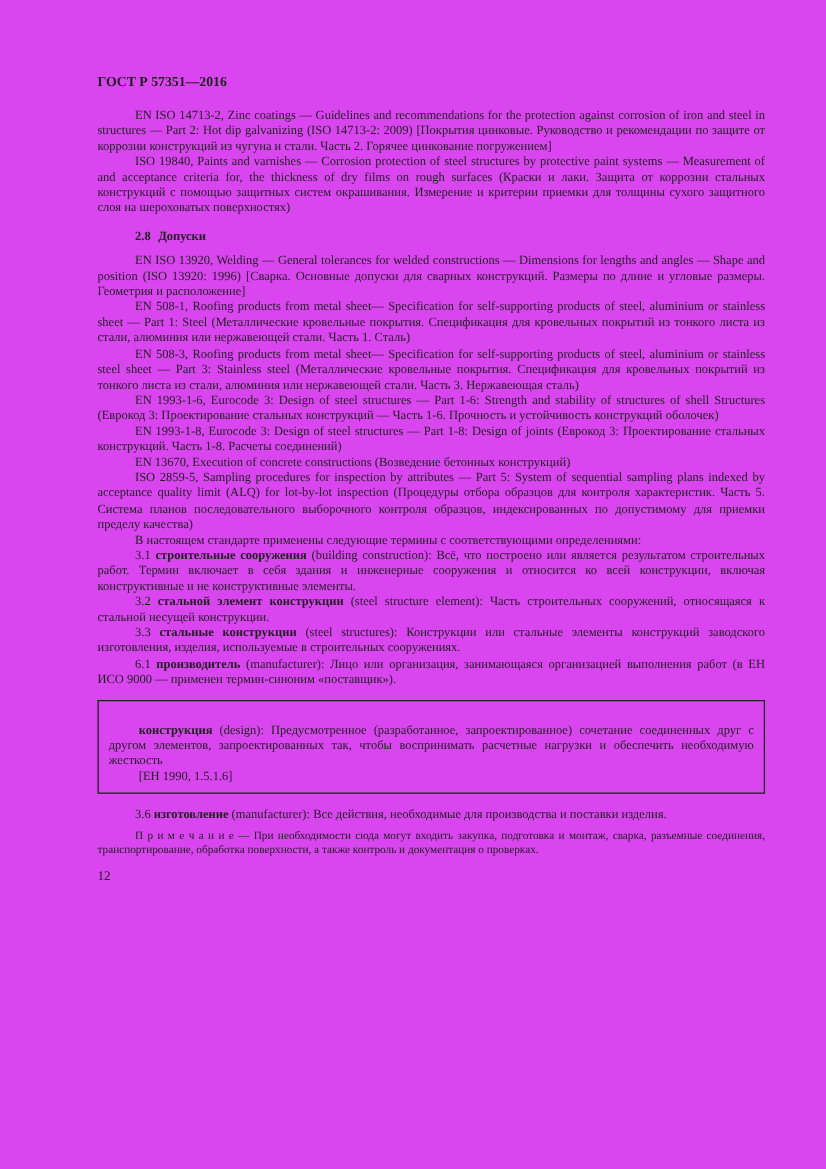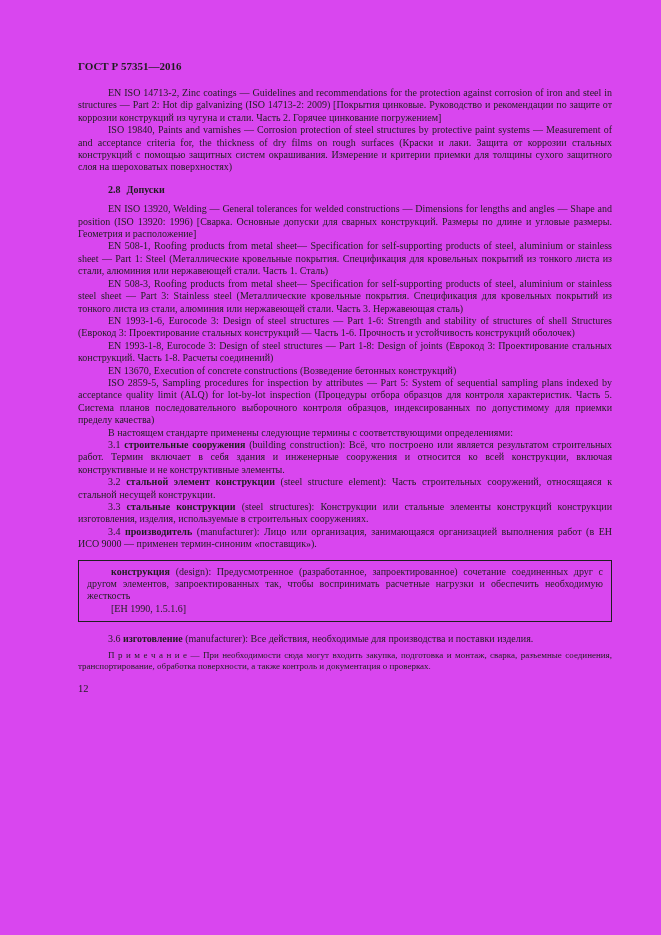--- a/index.html
+++ b/index.html
@@ -43,21 +43,21 @@
     margin: 17px 0 11px 0;
     font-size: 13.5px;
     line-height: 16px;
     font-weight: bold;
     text-indent: 30px;
   }
   .h-ch .num { margin-right: 9px; }
   .box {
     border: 1px solid #1f1f1f;
     margin: 9px 0 11px 0;
-    padding: 5px 8px 6px 8px;
+    padding: 18px 8px 6px 8px;
   }
   .box p {
     margin: 0;
     font-size: 10px;
     line-height: 12.4px;
     text-indent: 24px;
     text-align: justify;
   }
   .box p.box-ref { text-align: left; }
   .note {
@@ -90,22 +90,22 @@
         <p class="para"><span>EN ISO 13920, Welding — General tolerances for welded constructions — Dimensions for lengths and angles — Shape and position (ISO 13920: 1996) [Сварка. Основные допуски для сварных конструкций. Размеры по длине и угловые размеры. Геометрия и расположение]</span></p>
         <p class="para"><span>EN 508-1, Roofing products from metal sheet— Specification for self-supporting products of steel, aluminium or stainless sheet — Part 1: Steel (Металлические кровельные покрытия. Спецификация для кровельных покрытий из тонкого листа из стали, алюминия или нержавеющей стали. Часть 1. Сталь)</span></p>
         <p class="para"><span>EN 508-3, Roofing products from metal sheet— Specification for self-supporting products of steel, aluminium or stainless steel sheet — Part 3: Stainless steel (Металлические кровельные покрытия. Спецификация для кровельных покрытий из тонкого листа из стали, алюминия или нержавеющей стали. Часть 3. Нержавеющая сталь)</span></p>
         <p class="para"><span>EN 1993-1-6, Eurocode 3: Design of steel structures — Part 1-6: Strength and stability of structures of shell Structures (Еврокод 3: Проектирование стальных конструкций — Часть 1-6. Прочность и устойчивость конструкций оболочек)</span></p>
         <p class="para"><span>EN 1993-1-8, Eurocode 3: Design of steel structures — Part 1-8: Design of joints (Еврокод 3: Проектирование стальных конструкций. Часть 1-8. Расчеты соединений)</span></p>
         <p class="para"><span>EN 13670, Execution of concrete constructions (Возведение бетонных конструкций)</span></p>
         <p class="para"><span>ISO 2859-5, Sampling procedures for inspection by attributes — Part 5: System of sequential sampling plans indexed by acceptance quality limit (ALQ) for lot-by-lot inspection (Процедуры отбора образцов для контроля характеристик. Часть 5. Система планов последовательного выборочного контроля образцов, индексированных по допустимому для приемки пределу качества)</span></p>
         <p class="para"><span>В настоящем стандарте применены следующие термины с соответствующими определениями:</span></p>
         <p class="para"><span>3.1 </span><b>строительные сооружения</b><span> (building construction): Всё, что построено или является результатом строительных работ. Термин включает в себя здания и инженерные сооружения и относится ко всей конструкции, включая конструктивные и не конструктивные элементы.</span></p>
         <p class="para"><span>3.2 </span><b>стальной элемент конструкции</b><span> (steel structure element): Часть строительных сооружений, относящаяся к стальной несущей конструкции.</span></p>
-        <p class="para"><span>3.3 </span><b>стальные конструкции</b><span> (steel structures): Конструкции или стальные элементы конструкций конструкции изготовления, изделия, используемые в строительных сооружениях.</span></p>
-        <p class="para"><span>3.4 </span><b>производитель</b><span> (manufacturer): Лицо или организация, занимающаяся организацией выполнения работ (в ЕН ИСО 9000 — применен термин-синоним «поставщик»).</span></p>
+        <p class="para"><span>3.3 </span><b>стальные конструкции</b><span> (steel structures): Конструкции или стальные элементы конструкций заводского изготовления, изделия, используемые в строительных сооружениях.</span></p>
+        <p class="para"><span>6.1 </span><b>производитель</b><span> (manufacturer): Лицо или организация, занимающаяся организацией выполнения работ (в ЕН ИСО 9000 — применен термин-синоним «поставщик»).</span></p>
         <div class="box">
           <p><b>конструкция</b><span> (design): Предусмотренное (разработанное, запроектированное) сочетание соединенных друг с другом элементов, запроектированных так, чтобы воспринимать расчетные нагрузки и обеспечить необходимую жесткость</span></p>
           <p class="box-ref"><span>[ЕН 1990, 1.5.1.6]</span></p>
         </div>
         <p class="para"><span>3.6 </span><b>изготовление</b><span> (manufacturer): Все действия, необходимые для производства и поставки изделия.</span></p>
         <p class="note"><span>П р и м е ч а н и е — При необходимости сюда могут входить закупка, подготовка и монтаж, сварка, разъемные соединения, транспортирование, обработка поверхности, а также контроль и документация о проверках.</span></p>
       </div>
 
     <p class="pagenum">12</p>
   </div>

